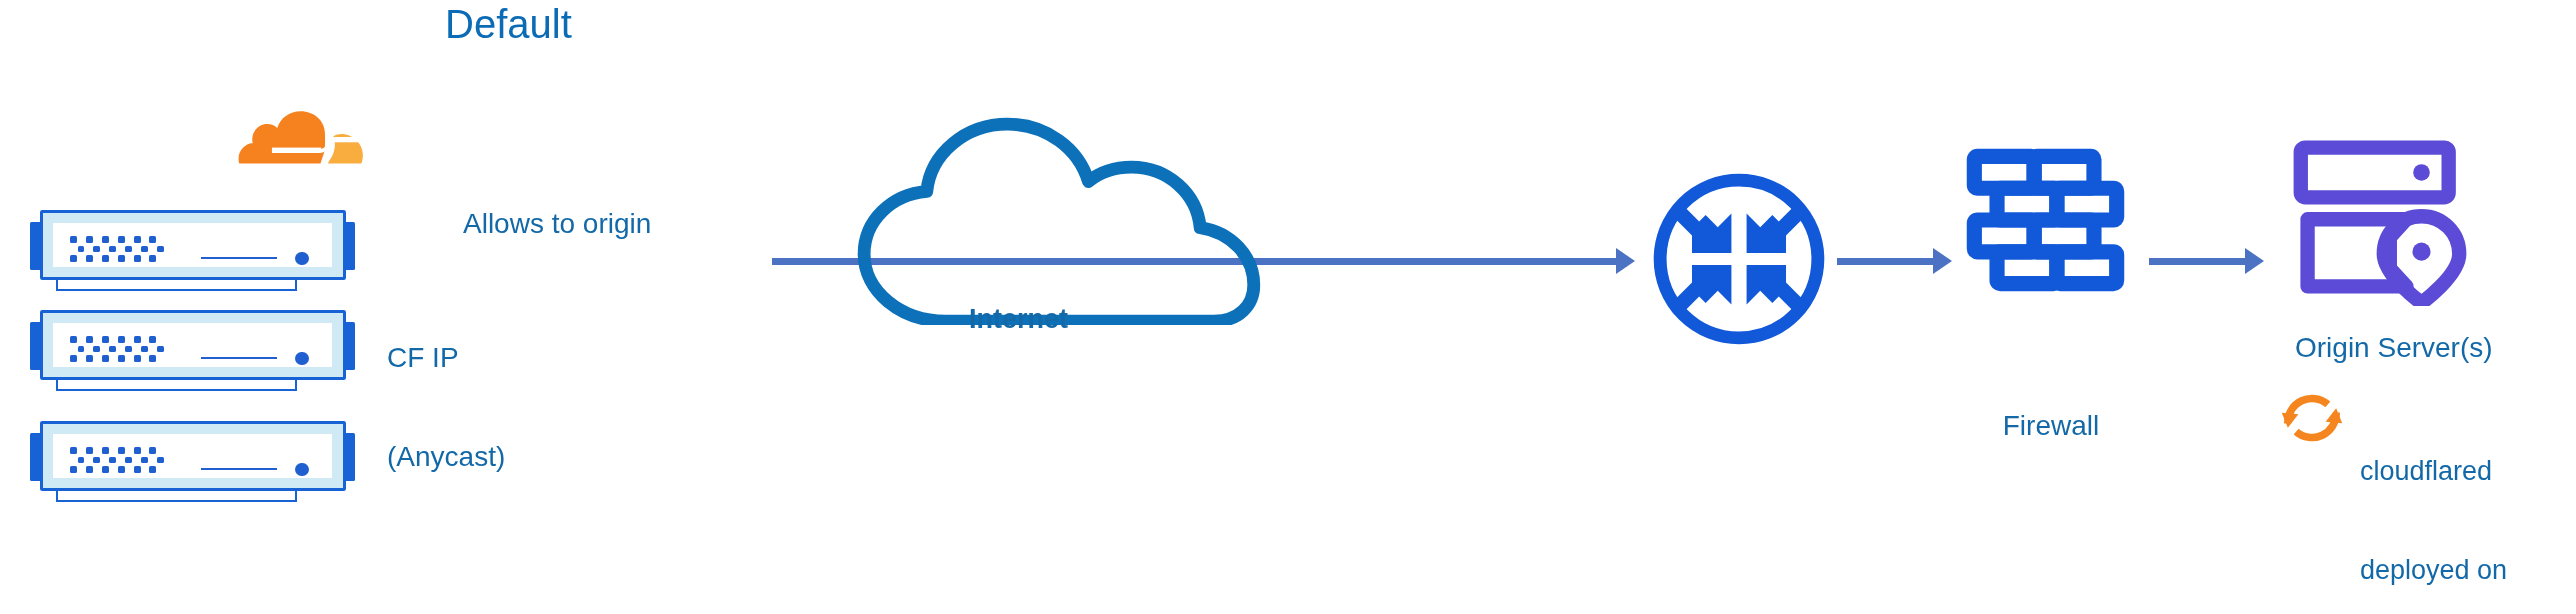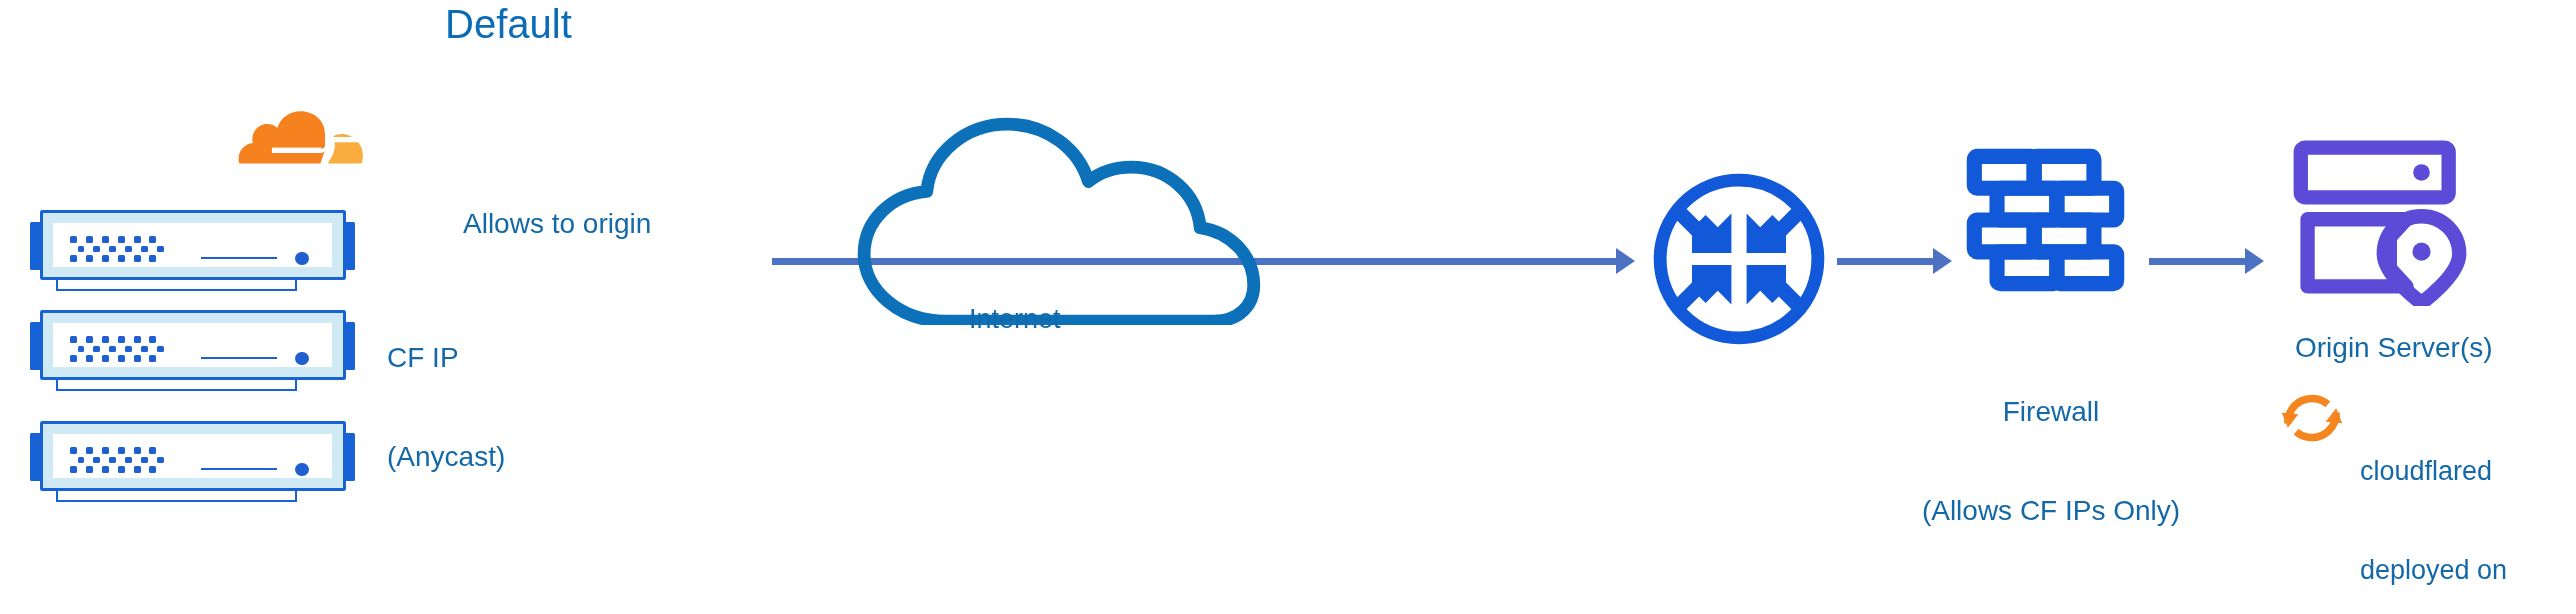--- a/index.html
+++ b/index.html
@@ -27,23 +27,23 @@
              border:2.3px solid #1763d6;border-top:none;box-sizing:border-box;}
   .dotgrid{position:absolute;left:16.6px;top:13px;width:94px;height:27px;}
   .dot{position:absolute;width:6.8px;height:6.8px;background:#1f5fd0;border-radius:1.5px;}
   .srv-line{position:absolute;left:148px;top:34px;width:76px;height:2.3px;background:#1f5fd0;}
   .srv-led{position:absolute;left:242px;top:29px;width:13.6px;height:13.6px;border-radius:50%;background:#1f5fd0;}
 
   
   .label{color:#1369a8;font-size:28px;line-height:33px;white-space:pre;}
   #lbl-request{left:463px;top:207px;}
   #lbl-cfip{left:387px;top:275px;}
-  #lbl-internet{left:969px;top:303px;font-size:27px;color:#1369a8;}
+  #lbl-internet{left:969px;top:303px;font-size:27px;color:#1369a8;font-weight:bold;}
   #lbl-cpe{left:1553px;top:335px;text-align:center;width:325px;}
-  #lbl-firewall{left:1892px;top:329px;text-align:center;width:318px;}
+  #lbl-firewall{left:1892px;top:343px;text-align:center;width:318px;}
   #lbl-origin{left:2255px;top:331px;text-align:left;width:318px;margin-left:40px;}
   #lbl-cloudflared{left:2360px;top:389px;font-size:27px;line-height:33px;}
 
   
   .arrowline{position:absolute;height:6.8px;background:#4c72c4;}
   .arrowhead{position:absolute;width:0;height:0;border-top:13px solid transparent;
              border-bottom:13px solid transparent;border-left:19.7px solid #4c72c4;}
 
   
   #icon-cloud{left:832px;top:106px;width:469px;height:219px;}
@@ -236,21 +236,20 @@
       <rect x="11" y="95" width="79" height="42" rx="4"></rect>
       <rect x="90" y="95" width="79" height="42" rx="4"></rect>
 
       <rect x="41" y="137" width="79" height="42" rx="4"></rect>
       <rect x="120" y="137" width="79" height="42" rx="4"></rect>
     </g>
   </svg>
 </div>
 <div class="abs label" id="lbl-firewall">
   <div>Firewall</div>
-  <div>(Allows CF IPs Only)</div>
 </div>
 
 <div class="abs arrowline" style="left:2149px;top:258px;width:97px;"></div>
 <div class="abs arrowhead" style="left:2245px;top:248px;"></div>
 
 <div class="abs" id="icon-origin">
   <svg viewBox="0 0 230 220" width="174" height="166" aria-hidden="true">
 
     <rect x="10" y="10" width="196" height="66" rx="6" fill="none" stroke="#5b4bd6" stroke-width="19"></rect>
     <circle cx="170" cy="43" r="11" fill="#5b4bd6"></circle>

